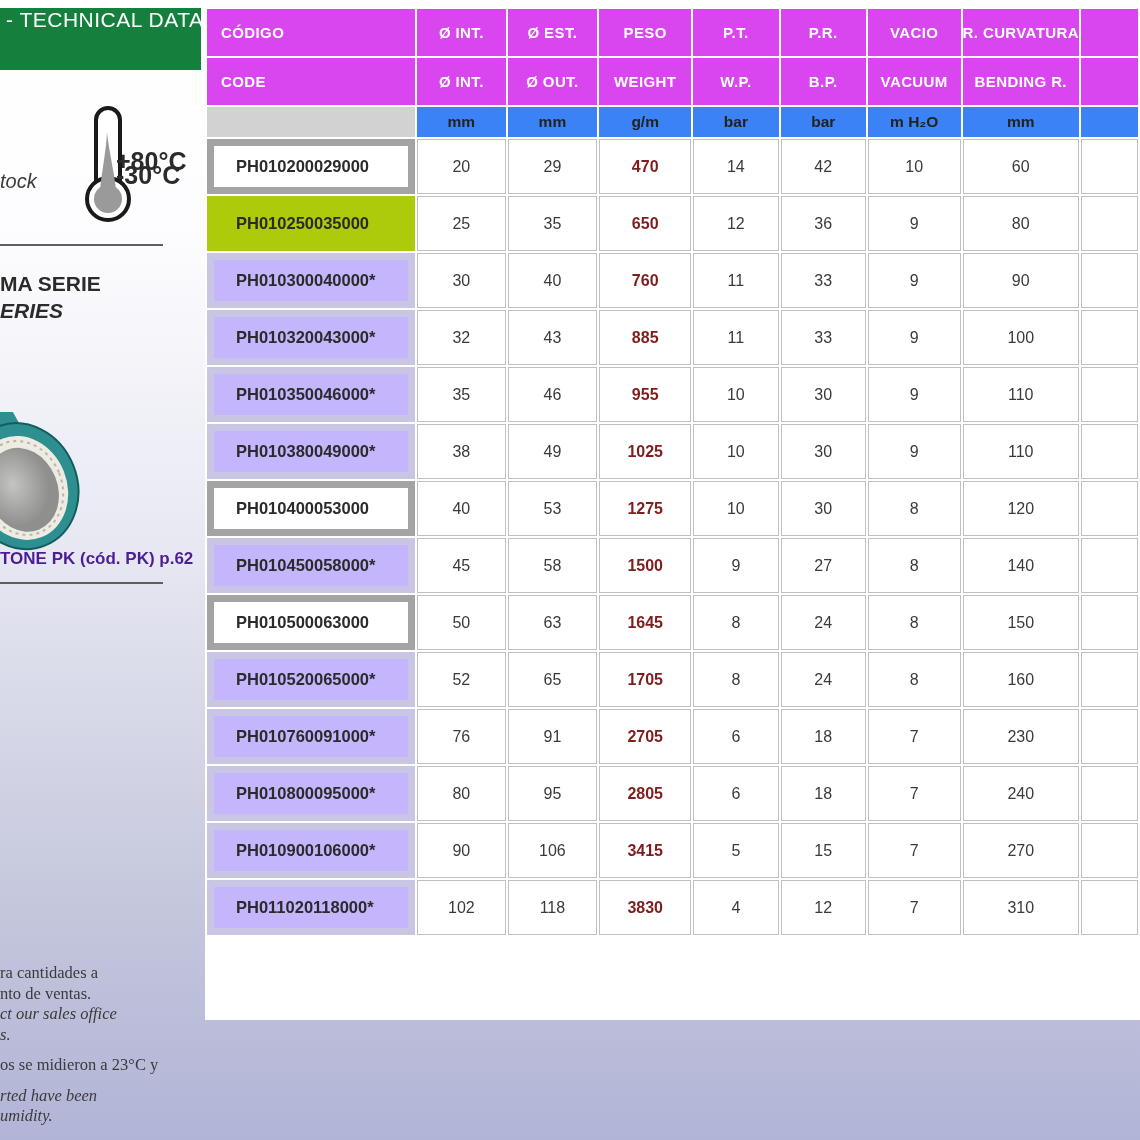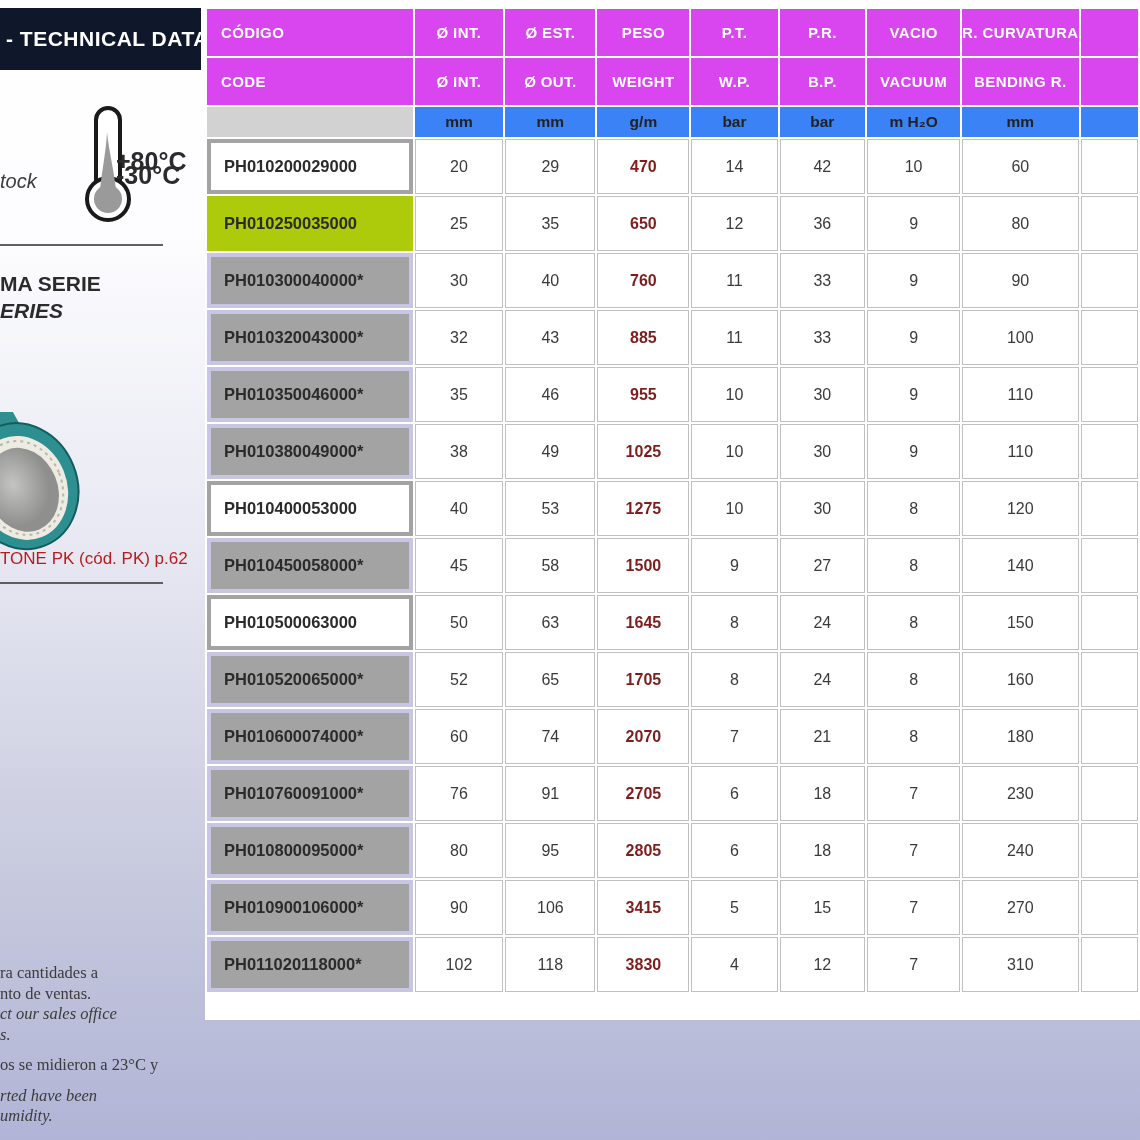--- a/index.html
+++ b/index.html
@@ -4,35 +4,35 @@
 <style>
   html,body{margin:0;padding:0;}
   body{
     width:1140px;height:1140px;overflow:hidden;position:relative;
     font-family:"Liberation Sans","DejaVu Sans",sans-serif;
     background:linear-gradient(180deg,#ffffff 0%,#fdfdff 20%,#e7e8f2 48%,#c6c8dd 78%,#b1b4d6 100%);
   }
   
   .titlebar{
     position:absolute;left:0;top:8px;width:201px;height:62px;
-    background:#0f172a;color:#ffffff;display:flex;align-items:center;
-    font-weight:bold;font-size:21px;letter-spacing:.5px;padding-left:6px;box-sizing:border-box;
+    background:#15803d;color:#ffffff;display:flex;align-items:flex-start;
+    font-weight:normal;font-size:21px;letter-spacing:.5px;padding-left:6px;box-sizing:border-box;
     white-space:nowrap;overflow:hidden;
   }
   .thermo{position:absolute;left:70px;top:104px;width:112px;height:118px;}
   .temp-max{position:absolute;left:116px;top:111px;font-size:25px;font-weight:bold;color:#2b2b2b;margin-top:36px;}
   .temp-min{position:absolute;left:116px;top:161px;font-size:25px;font-weight:bold;color:#2b2b2b;}
   .stock-frag{position:absolute;left:0;top:170px;font-size:20px;font-style:italic;color:#3c3c3c;}
   .rule{position:absolute;left:0;height:0;border-top:2px solid #5f5f5f;}
   .rule-1{top:244px;width:163px;}
   .rule-2{top:582px;width:163px;}
   .series-es{position:absolute;left:0;top:272px;font-size:21px;font-weight:bold;color:#2b2b2b;white-space:nowrap;}
   .series-en{position:absolute;left:0;top:299px;font-size:21px;font-weight:bold;font-style:italic;color:#2b2b2b;white-space:nowrap;}
   .hose-img{position:absolute;left:-48px;top:412px;width:150px;height:145px;}
-  .related{position:absolute;left:0;top:549px;font-size:17px;font-weight:normal;color:#b91c1c;white-space:nowrap;}
+  .related{position:absolute;left:0;top:549px;font-size:17px;font-weight:bold;color:#4c1d95;white-space:nowrap;}
   .footnotes{position:absolute;left:0;top:963px;width:205px;font-size:16.5px;line-height:20.5px;color:#3b3b3b;font-family:Liberation Serif, serif;}
   .fn{white-space:nowrap;}
   .fn.it{font-style:italic;}
   .fn.sp{height:10px;}
   
   .table-wrap{
     position:absolute;left:205px;top:7px;width:935px;height:1013px;
     background:#ffffff;overflow:hidden;
   }
   table.spec{border-collapse:separate;border-spacing:2px;table-layout:fixed;}
@@ -41,25 +41,25 @@
     background:#d946ef;color:#ffffff;font-weight:bold;font-size:15px;
     letter-spacing:.4px;height:47px;text-align:center;padding:0;
   }
   th.hdr.left{text-align:left;padding-left:14px;}
   td.unit{
     background:#3b82f6;color:#222222;font-weight:bold;font-size:15.5px;
     height:30px;text-align:center;padding:0;
   }
   td.unit.blank{background:#d2d2d2;}
   td.code{
-    background:#ffffff;border:4px solid #a3a3a3;color:#2b2b2b;font-weight:bold;
-    font-size:16.5px;text-align:left;padding-left:13px;height:55px;
+    background:#ffffff;border:7px solid #a3a3a3;color:#2b2b2b;font-weight:bold;
+    font-size:16.5px;text-align:left;padding-left:22px;height:55px;
   }
   td.code.green{background:#aecb0b;border-color:#aecb0b;}
-  td.code.lavender{background:#a3a3a3;border-color:#c9c6e3;}
+  td.code.lavender{background:#c4b5fd;border-color:#c9c6e3;}
   td.val{
     background:#ffffff;border:1px solid #c0c0c0;color:#3a3a3a;
     font-size:16px;text-align:center;height:55px;padding:0;
   }
   td.val.bold{font-weight:bold;color:#7f1d1d;margin-left:6px;}
   .sliver-hdr{background:#6b6b6b;}
   .sliver-unit{background:#d2d2d2;}
   td.sliver-cell{background:#ffffff;border:1px solid #c0c0c0;}
   col.c-code{width:216px;}
   col.c-val{width:99px;}
@@ -270,31 +270,20 @@
           <td class="val">52</td>
           <td class="val">65</td>
           <td class="val bold">1705</td>
           <td class="val">8</td>
           <td class="val">24</td>
           <td class="val">8</td>
           <td class="val">160</td>
           <td class="sliver-cell"></td>
         </tr>
         <tr>
-          <td class="code lavender">PH010600074000*</td>
-          <td class="val">60</td>
-          <td class="val">74</td>
-          <td class="val bold">2070</td>
-          <td class="val">7</td>
-          <td class="val">21</td>
-          <td class="val">8</td>
-          <td class="val">180</td>
-          <td class="sliver-cell"></td>
-        </tr>
-        <tr>
           <td class="code lavender">PH010760091000*</td>
           <td class="val">76</td>
           <td class="val">91</td>
           <td class="val bold">2705</td>
           <td class="val">6</td>
           <td class="val">18</td>
           <td class="val">7</td>
           <td class="val">230</td>
           <td class="sliver-cell"></td>
         </tr>

